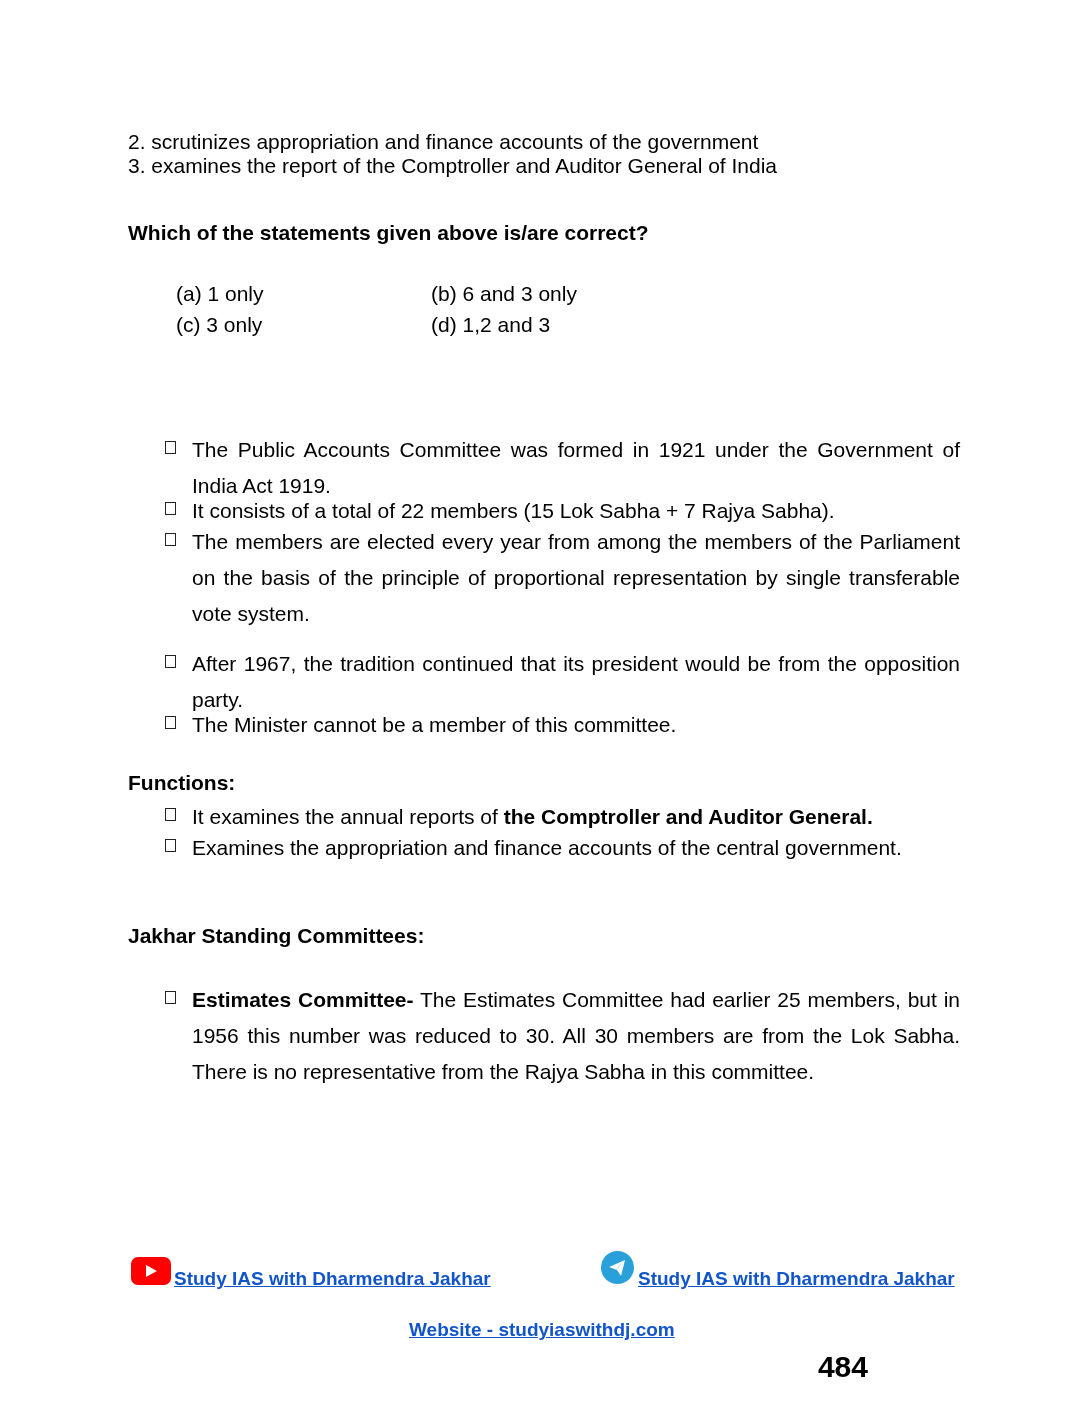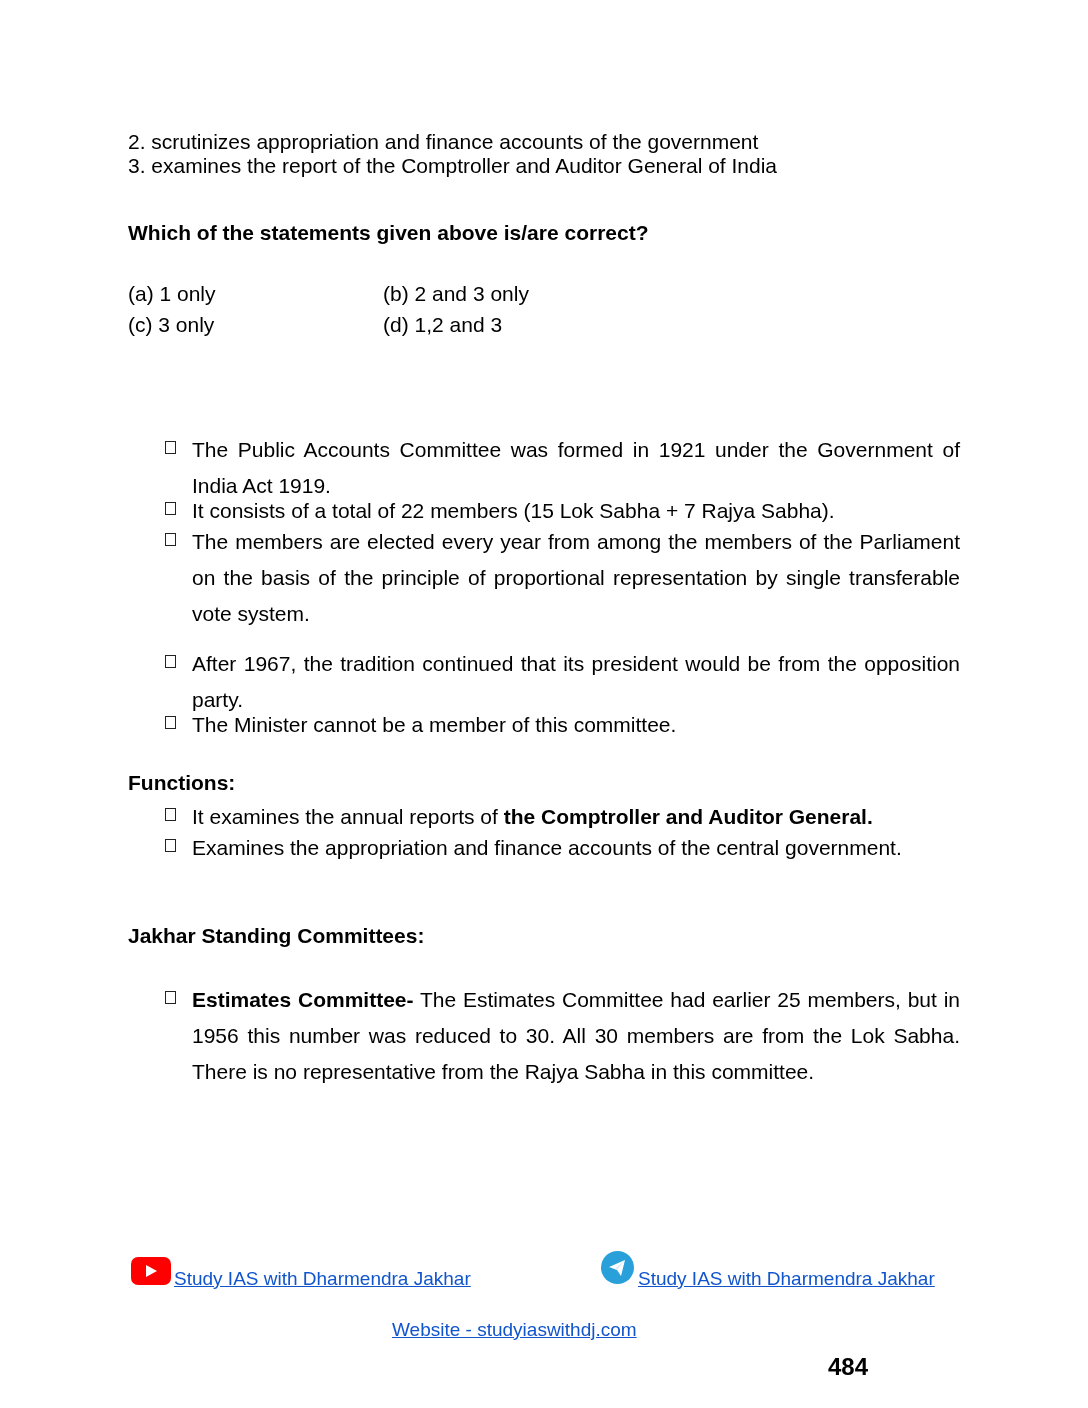--- a/index.html
+++ b/index.html
@@ -7,21 +7,21 @@
     body {
       position: relative;
       font-family: "Liberation Sans", sans-serif;
       color: #000000;
       font-size: 21px;
       overflow: hidden;
     }
     .page { position: absolute; left: 0; top: 0; width: 896px; height: 1408px; }
     .line { position: absolute; left: 128px; white-space: nowrap; line-height: 30px; }
     .bold { font-weight: bold; }
-    .opt { position: absolute; white-space: nowrap; line-height: 30px; }
+    .opt { position: absolute; white-space: nowrap; line-height: 30px; margin-left: 48px; }
 
     .bullet-item { position: absolute; left: 160px; width: 800px; }
     .bullet-box {
       position: absolute; left: 5px; top: 9px;
       width: 11px; height: 13px;
       border: 1px solid #222;
     }
     .bullet-text {
       margin-left: 32px;
       line-height: 36px;
@@ -29,54 +29,55 @@
       text-align-last: left;
     }
 
     .footer-link {
       position: absolute;
       color: #1155cc;
       text-decoration: underline;
       font-size: 19px;
       white-space: nowrap;
       line-height: 24px;
+      font-weight: bold;
     }
     .yt-icon {
       position: absolute; left: 131px; top: 1257px;
       width: 40px; height: 28px;
       background: #ff0000; border-radius: 7px;
     }
     .yt-icon::after {
       content: ""; position: absolute; left: 15px; top: 8px;
       border-left: 11px solid #ffffff;
       border-top: 6px solid transparent;
       border-bottom: 6px solid transparent;
     }
     .tg-icon {
       position: absolute; left: 601px; top: 1251px;
       width: 33px; height: 33px; border-radius: 50%;
       background: #2aa0da;
     }
     .page-number {
       position: absolute; right: 28px; top: 1352px;
-      font-size: 24px; font-weight: bold; line-height: 30px;
+      font-size: 30px; font-weight: bold; line-height: 30px;
     }
   </style>
 </head>
 <body>
 
 <div class="page">
 
   <div class="line" style="top:127px">2. scrutinizes appropriation and finance accounts of the government</div>
   <div class="line" style="top:151px">3. examines the report of the Comptroller and Auditor General of India</div>
 
   <div class="line bold" style="top:218px">Which of the statements given above is/are correct?</div>
 
   <div class="opt" style="left:128px; top:279px">(a) 1 only</div>
-  <div class="opt" style="left:383px; top:279px">(b) 2 and 3 only</div>
+  <div class="opt" style="left:383px; top:279px">(b) 6 and 3 only</div>
   <div class="opt" style="left:128px; top:310px">(c) 3 only</div>
   <div class="opt" style="left:383px; top:310px">(d) 1,2 and 3</div>
 
 
   <div class="bullet-item" style="top:432px">
     <span class="bullet-box"></span>
     <div class="bullet-text">The Public Accounts Committee was formed in 1921 under the Government of India Act 1919.</div>
   </div>
   <div class="bullet-item" style="top:493px">
     <span class="bullet-box"></span>
@@ -117,16 +118,16 @@
   <a class="footer-link" style="left:174px; top:1267px">Study IAS with Dharmendra Jakhar </a>
 
   <span class="tg-icon">
     <svg width="33" height="33" viewBox="0 0 33 33">
       <path d="M8 16 L24 9 L20 25 L16 19 Z" fill="#ffffff"></path>
       <path d="M16 19 L24 9 L14 18 Z" fill="#d6ecf8"></path>
     </svg>
   </span>
   <a class="footer-link" style="left:638px; top:1267px">Study IAS with Dharmendra Jakhar</a>
 
-  <a class="footer-link" style="left:392px; top:1318px">Website - studyiaswithdj.com</a>
+  <a class="footer-link" style="left:409px; top:1318px">Website - studyiaswithdj.com</a>
 
   <div class="page-number">484</div>
 </div>
 
 </body></html>

